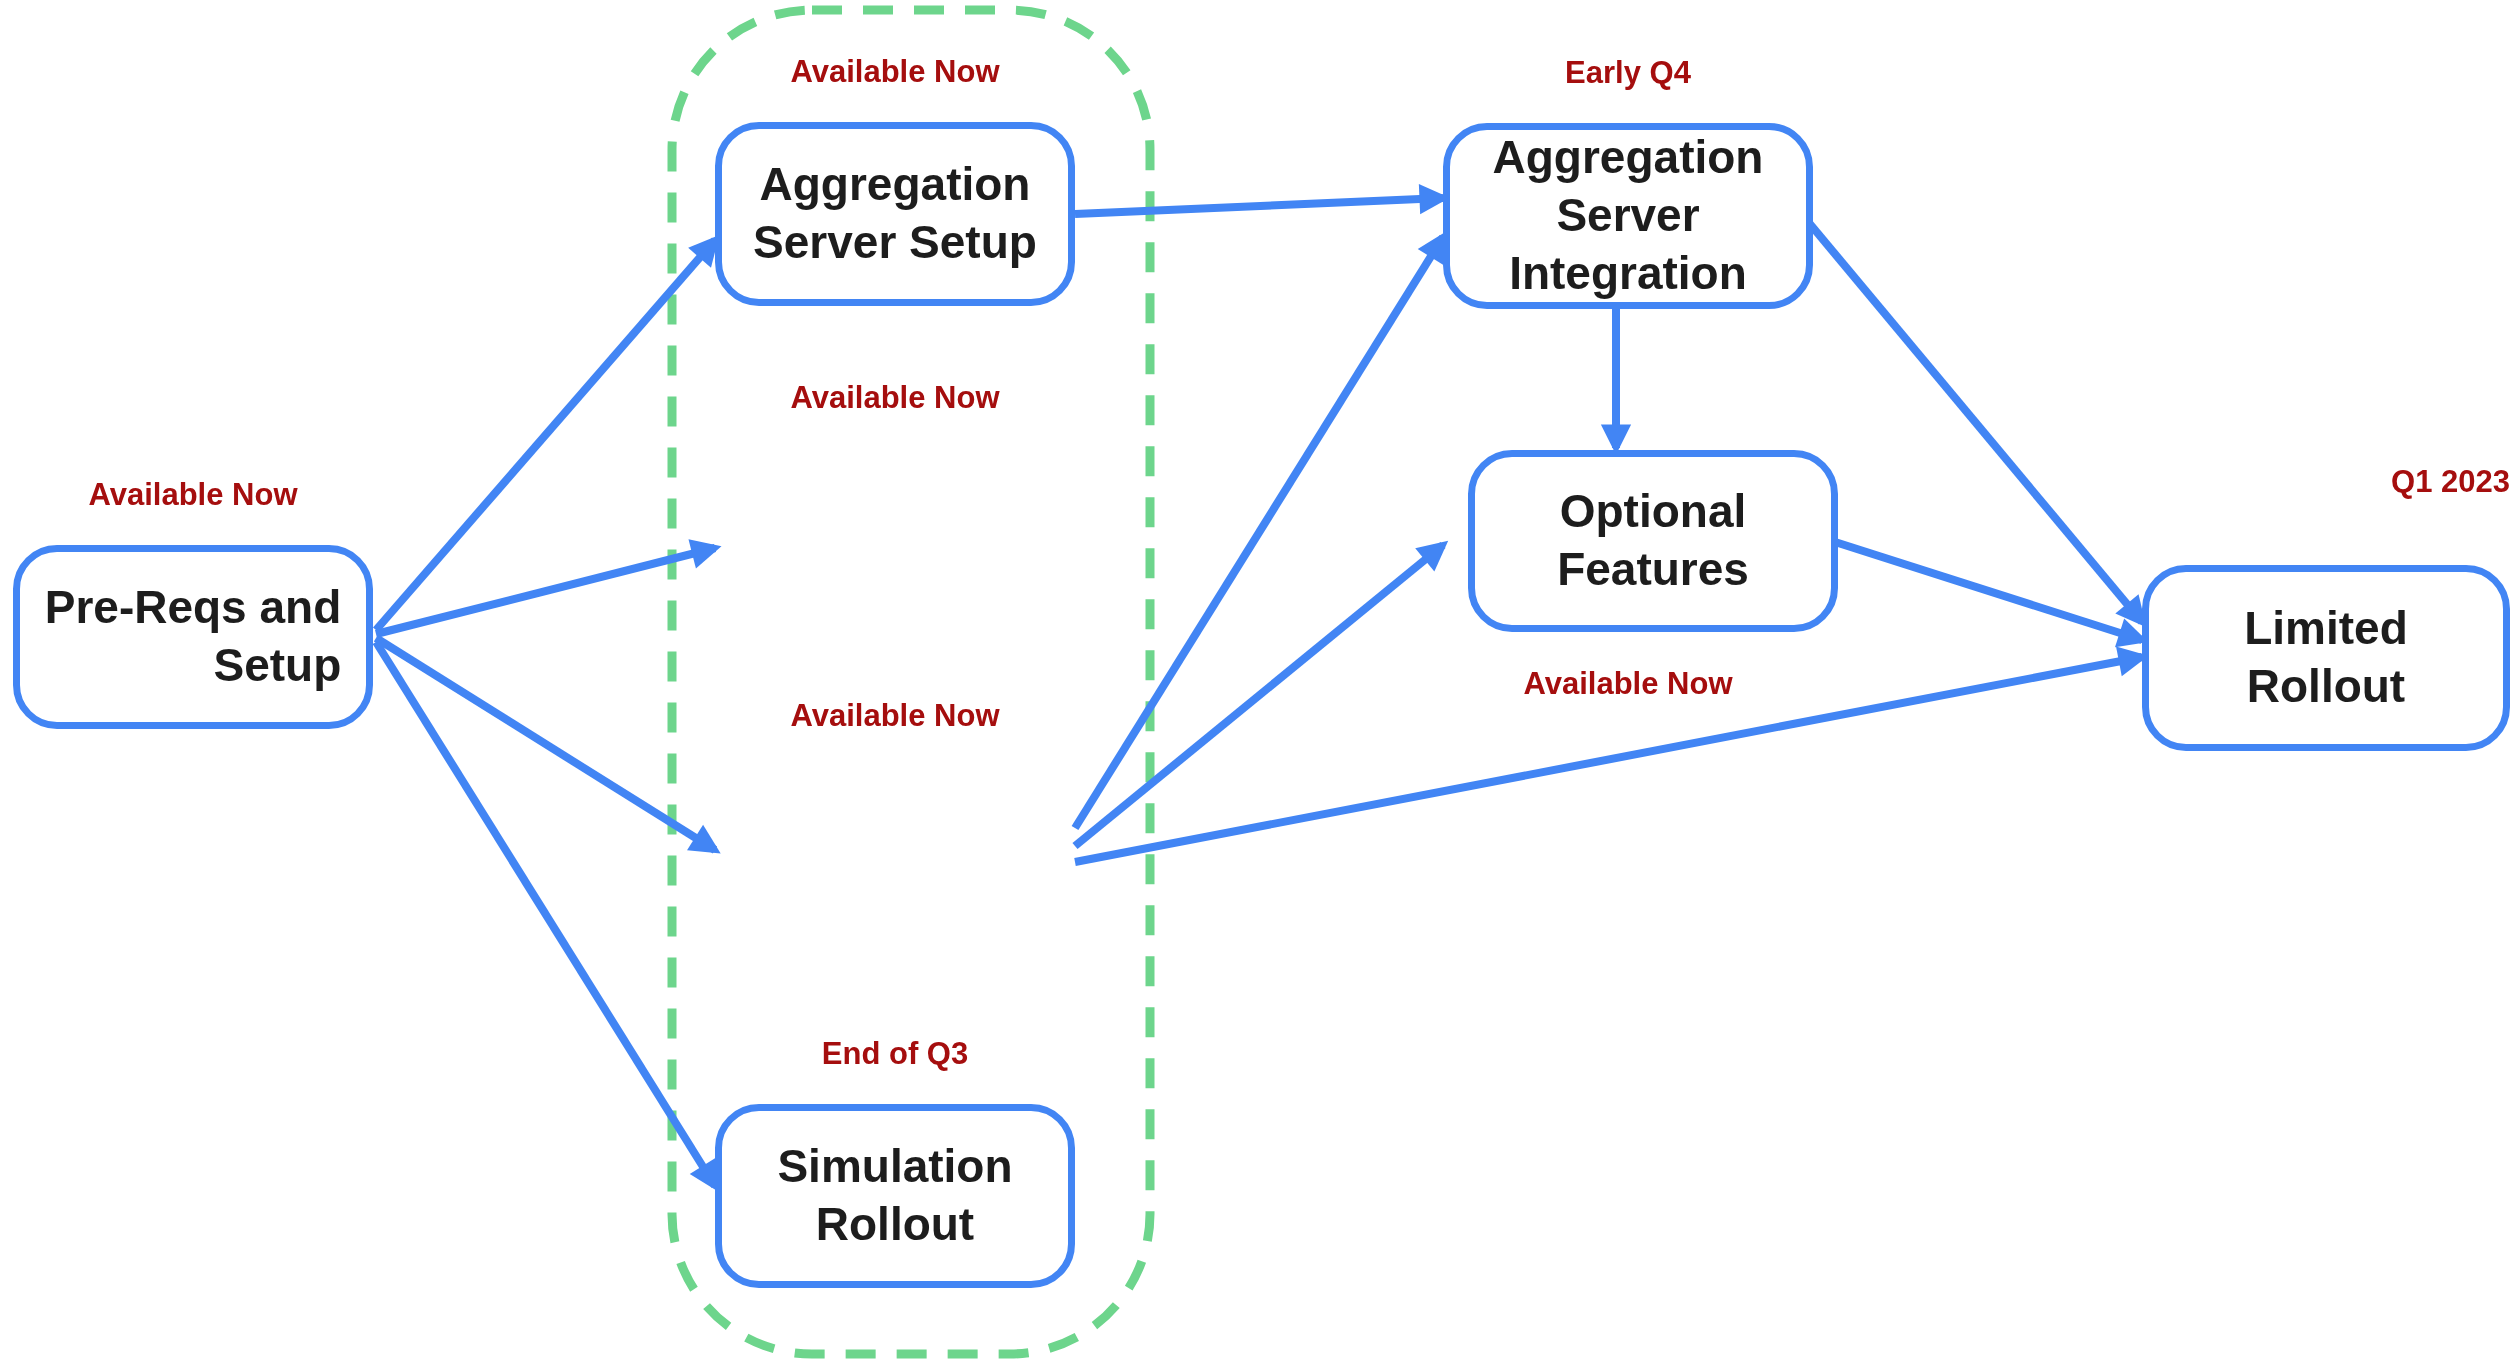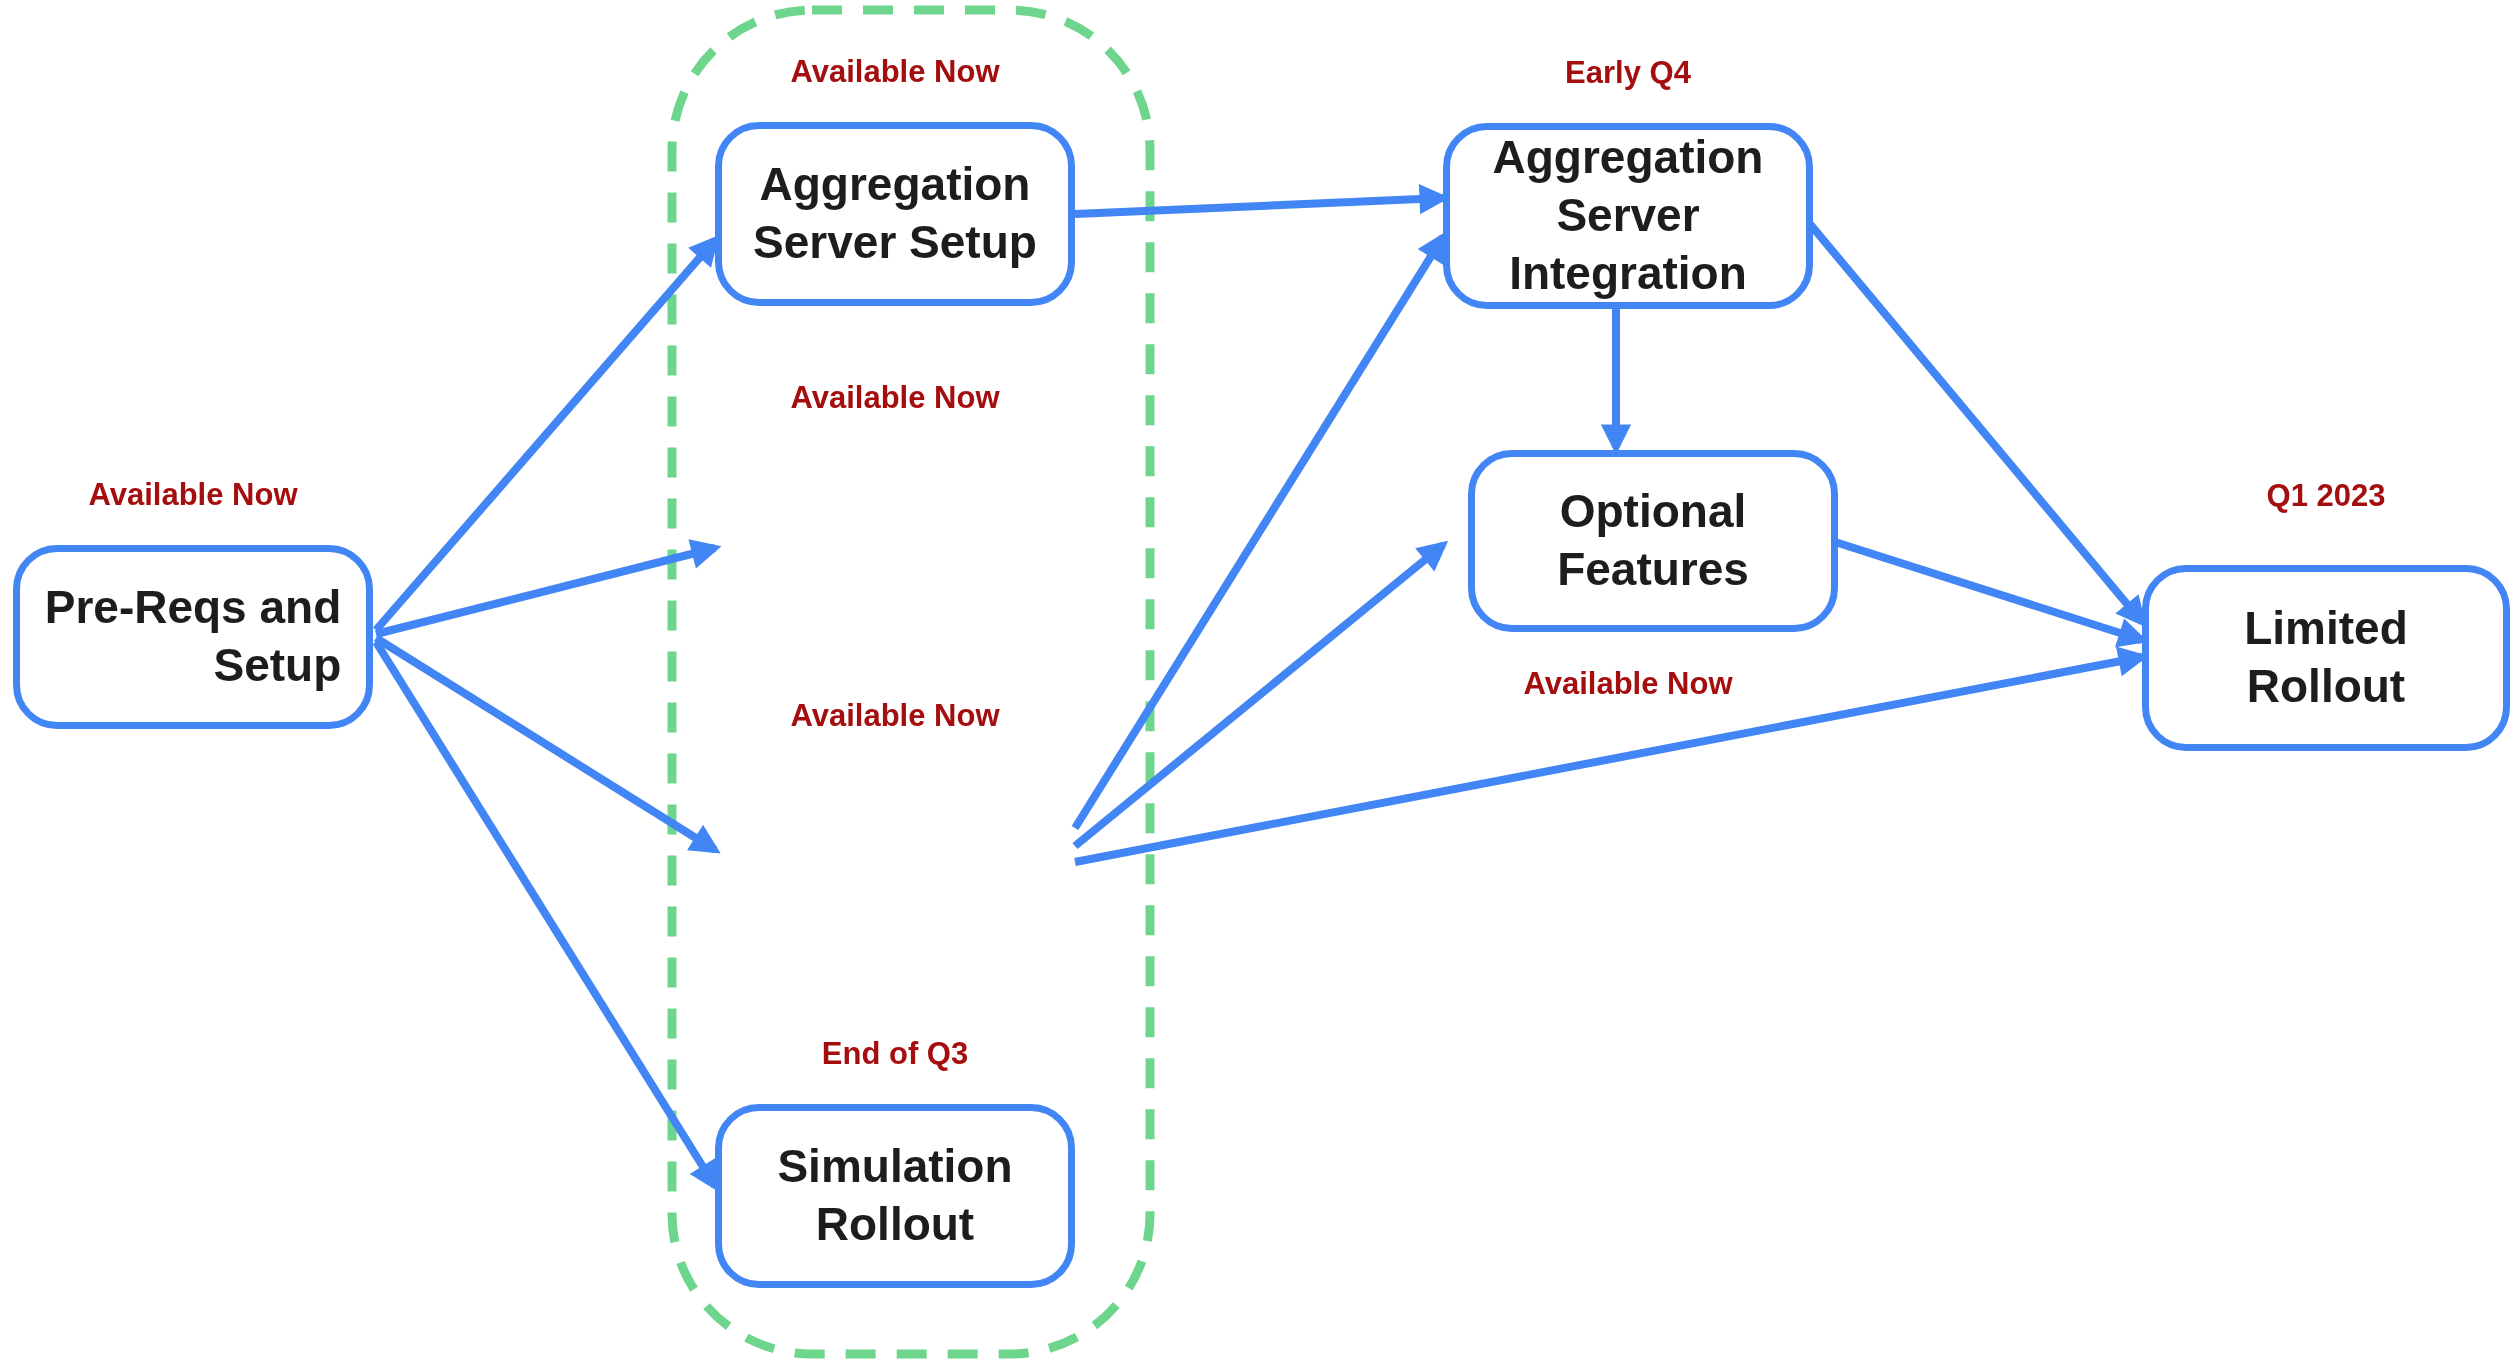--- a/index.html
+++ b/index.html
@@ -94,17 +94,17 @@
 
   <div class="status" style="left:1443px; top:55px; width:370px;">Early Q4</div>
   <div class="box" style="left:1443px; top:123px; width:370px; height:186px;">Aggregation
 Server
 Integration</div>
 
   <div class="box" style="left:1443px; top:450px; width:370px; height:182px;margin-left:25px;">Optional
 Features</div>
   <div class="status" style="left:1443px; top:666px; width:370px;">Available Now</div>
 
-  <div class="status" style="left:2142px; top:478px; width:368px;">Q1 2023</div>
+  <div class="status" style="left:2142px; top:464px; width:368px;text-align:right;">Q1 2023</div>
   <div class="box" style="left:2142px; top:546px; width:368px; height:186px;margin-top:19px;">Limited
 Rollout</div>
 
 </div>
 
 </body></html>

